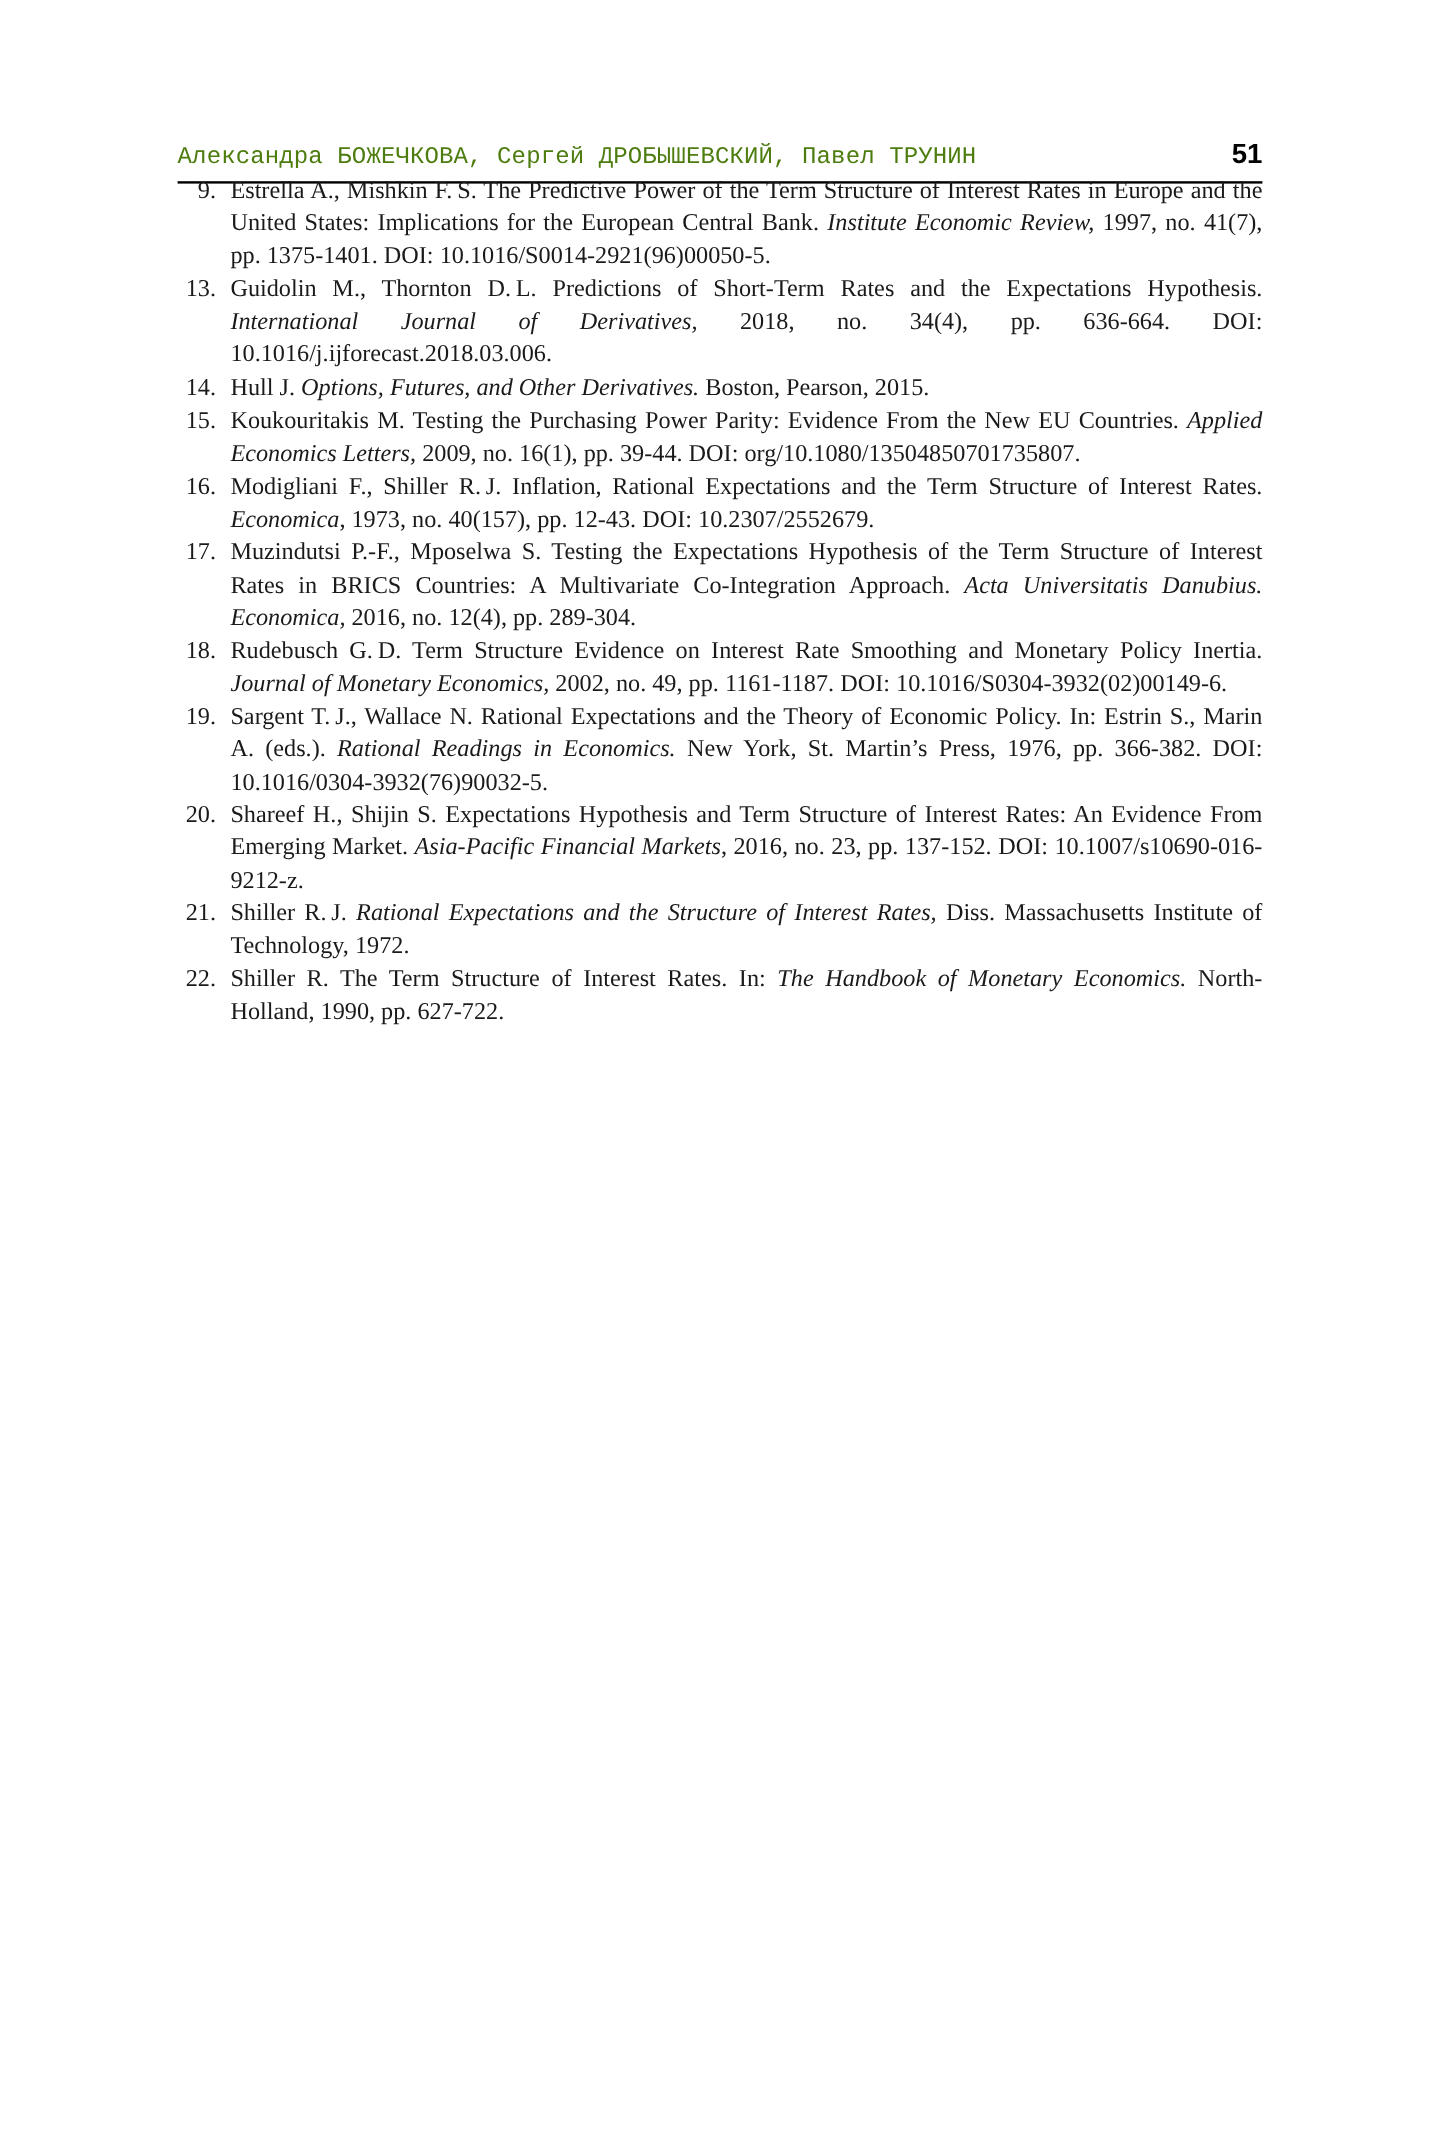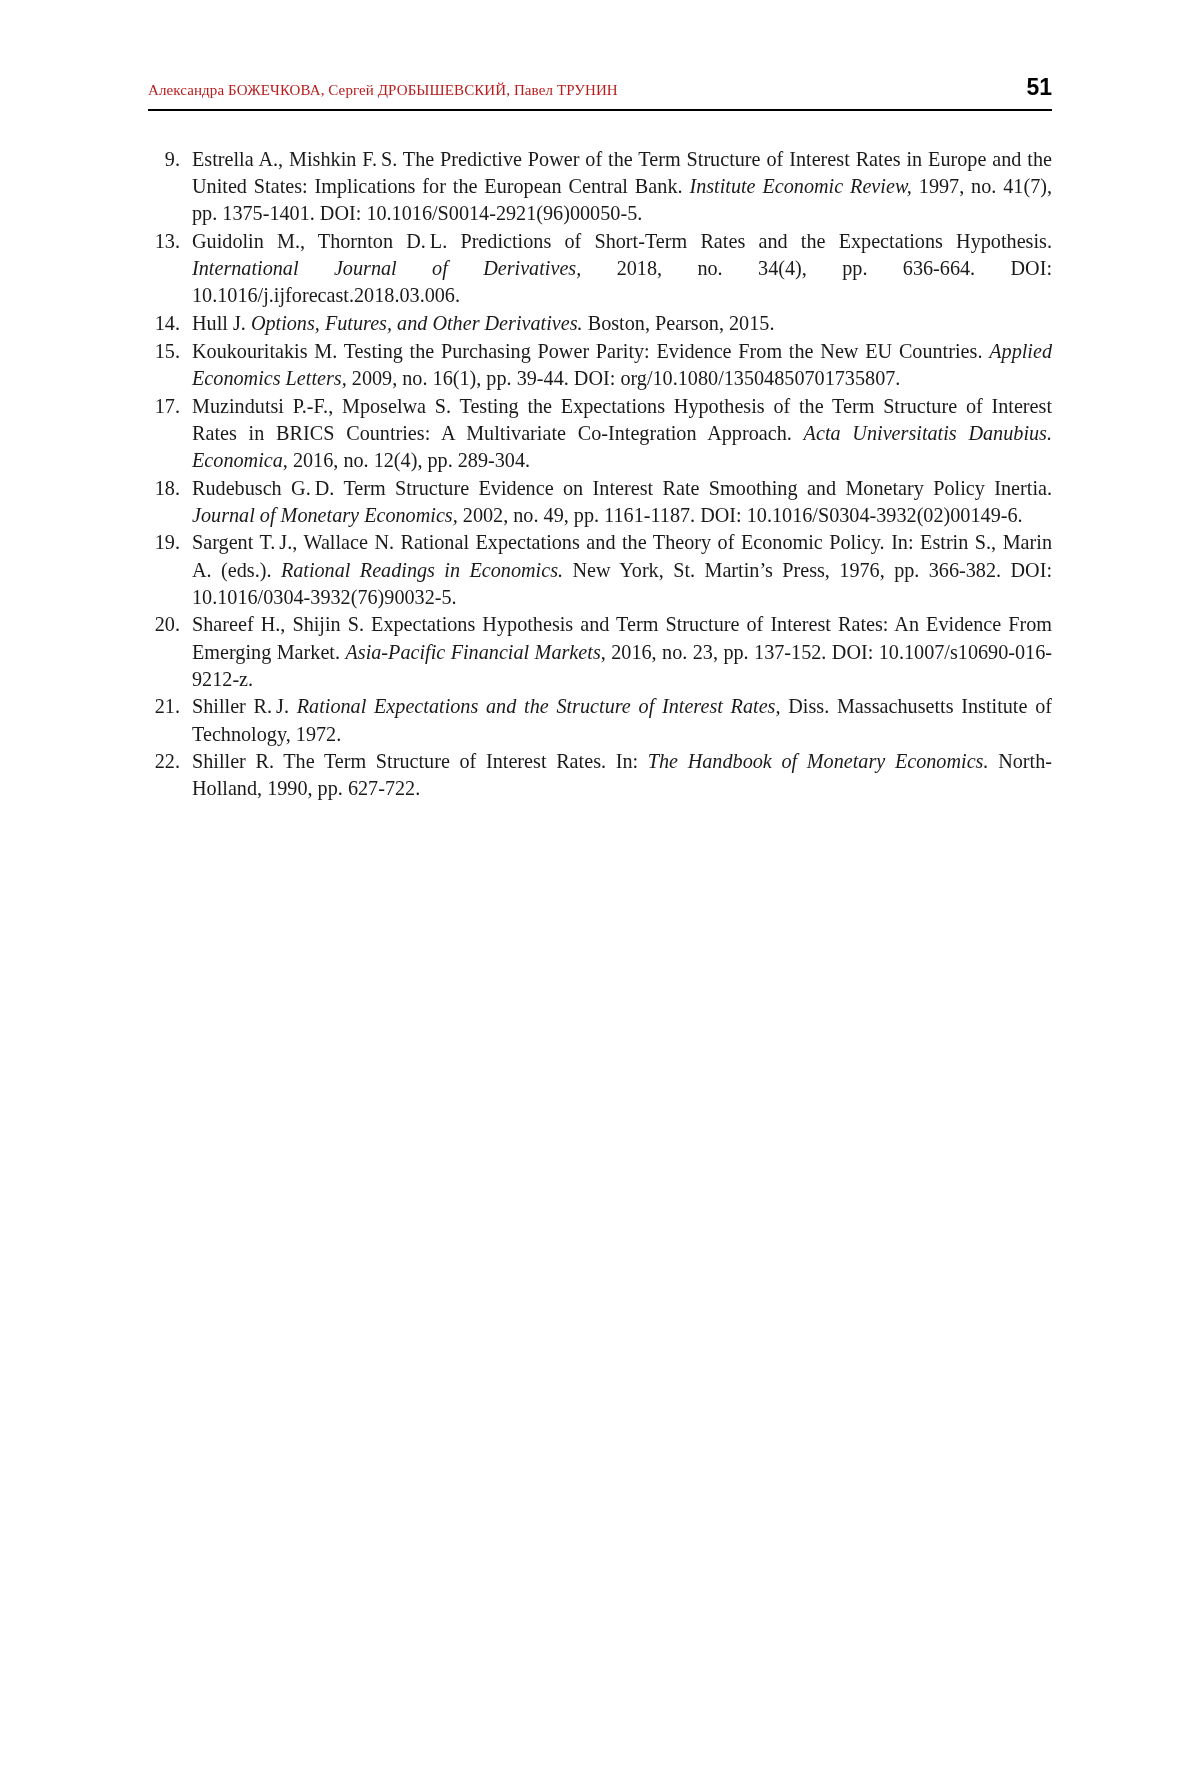--- a/index.html
+++ b/index.html
@@ -22,31 +22,32 @@
     top: 74px;
     left: 148px;
     right: 148px;
     display: flex;
     align-items: baseline;
     justify-content: space-between;
     border-bottom: 2px solid #000000;
     padding-bottom: 8px;
   }
   .header-authors {
-    font-family: Liberation Serif, serif;
-    font-size: 15px;
+    font-family: Liberation Mono, monospace;
+    font-size: 20px;
     letter-spacing: 0.1px;
-    color: #b91c1c;
+    color: #4d7c0f;
     white-space: nowrap;
   }
   .header-pagenum {
     font-family: "Liberation Sans", sans-serif;
     font-size: 23px;
     font-weight: bold;
     color: #000000;
+    margin-top: 41px;
   }
   .reflist {
     position: absolute;
     top: 146px;
     left: 148px;
     width: 904px;
   }
   .ref {
     display: flex;
     align-items: flex-start;
@@ -93,20 +94,24 @@
       </div>
       <div class="ref">
         <div class="ref-num">14.</div>
         <div class="ref-text">Hull J. <i>Options, Futures, and Other Derivatives.</i> Boston, Pearson, 2015.</div>
       </div>
       <div class="ref">
         <div class="ref-num">15.</div>
         <div class="ref-text">Koukouritakis M. Testing the Purchasing Power Parity: Evidence From the New EU Countries. <i>Applied Economics Letters,</i> 2009, no.&nbsp;16(1), pp.&nbsp;39-44. DOI: org/10.1080/13504850701735807.</div>
       </div>
       <div class="ref">
+        <div class="ref-num">16.</div>
+        <div class="ref-text">Modigliani F., Shiller R. J. Inflation, Rational Expectations and the Term Structure of Interest Rates. <i>Economica</i>, 1973, no.&nbsp;40(157), pp.&nbsp;12-43. DOI: 10.2307/2552679.</div>
+      </div>
+      <div class="ref">
         <div class="ref-num">17.</div>
         <div class="ref-text">Muzindutsi P.-F., Mposelwa S. Testing the Expectations Hypothesis of the Term Structure of Interest Rates in BRICS Countries: A Multivariate Co-Integration Approach. <i>Acta Universitatis Danubius. Economica,</i> 2016, no.&nbsp;12(4), pp.&nbsp;289-304.</div>
       </div>
       <div class="ref">
         <div class="ref-num">18.</div>
         <div class="ref-text">Rudebusch G. D. Term Structure Evidence on Interest Rate Smoothing and Monetary Policy Inertia. <i>Journal of Monetary Economics,</i> 2002, no.&nbsp;49, pp.&nbsp;1161-1187. DOI: 10.1016/S0304-3932(02)00149-6.</div>
       </div>
       <div class="ref">
         <div class="ref-num">19.</div>
         <div class="ref-text">Sargent T. J., Wallace N. Rational Expectations and the Theory of Economic Policy. In: Estrin S., Marin A. (eds.). <i>Rational Readings in Economics.</i> New York, St. Martin’s Press, 1976, pp.&nbsp;366-382. DOI: 10.1016/0304-3932(76)90032-5.</div>

